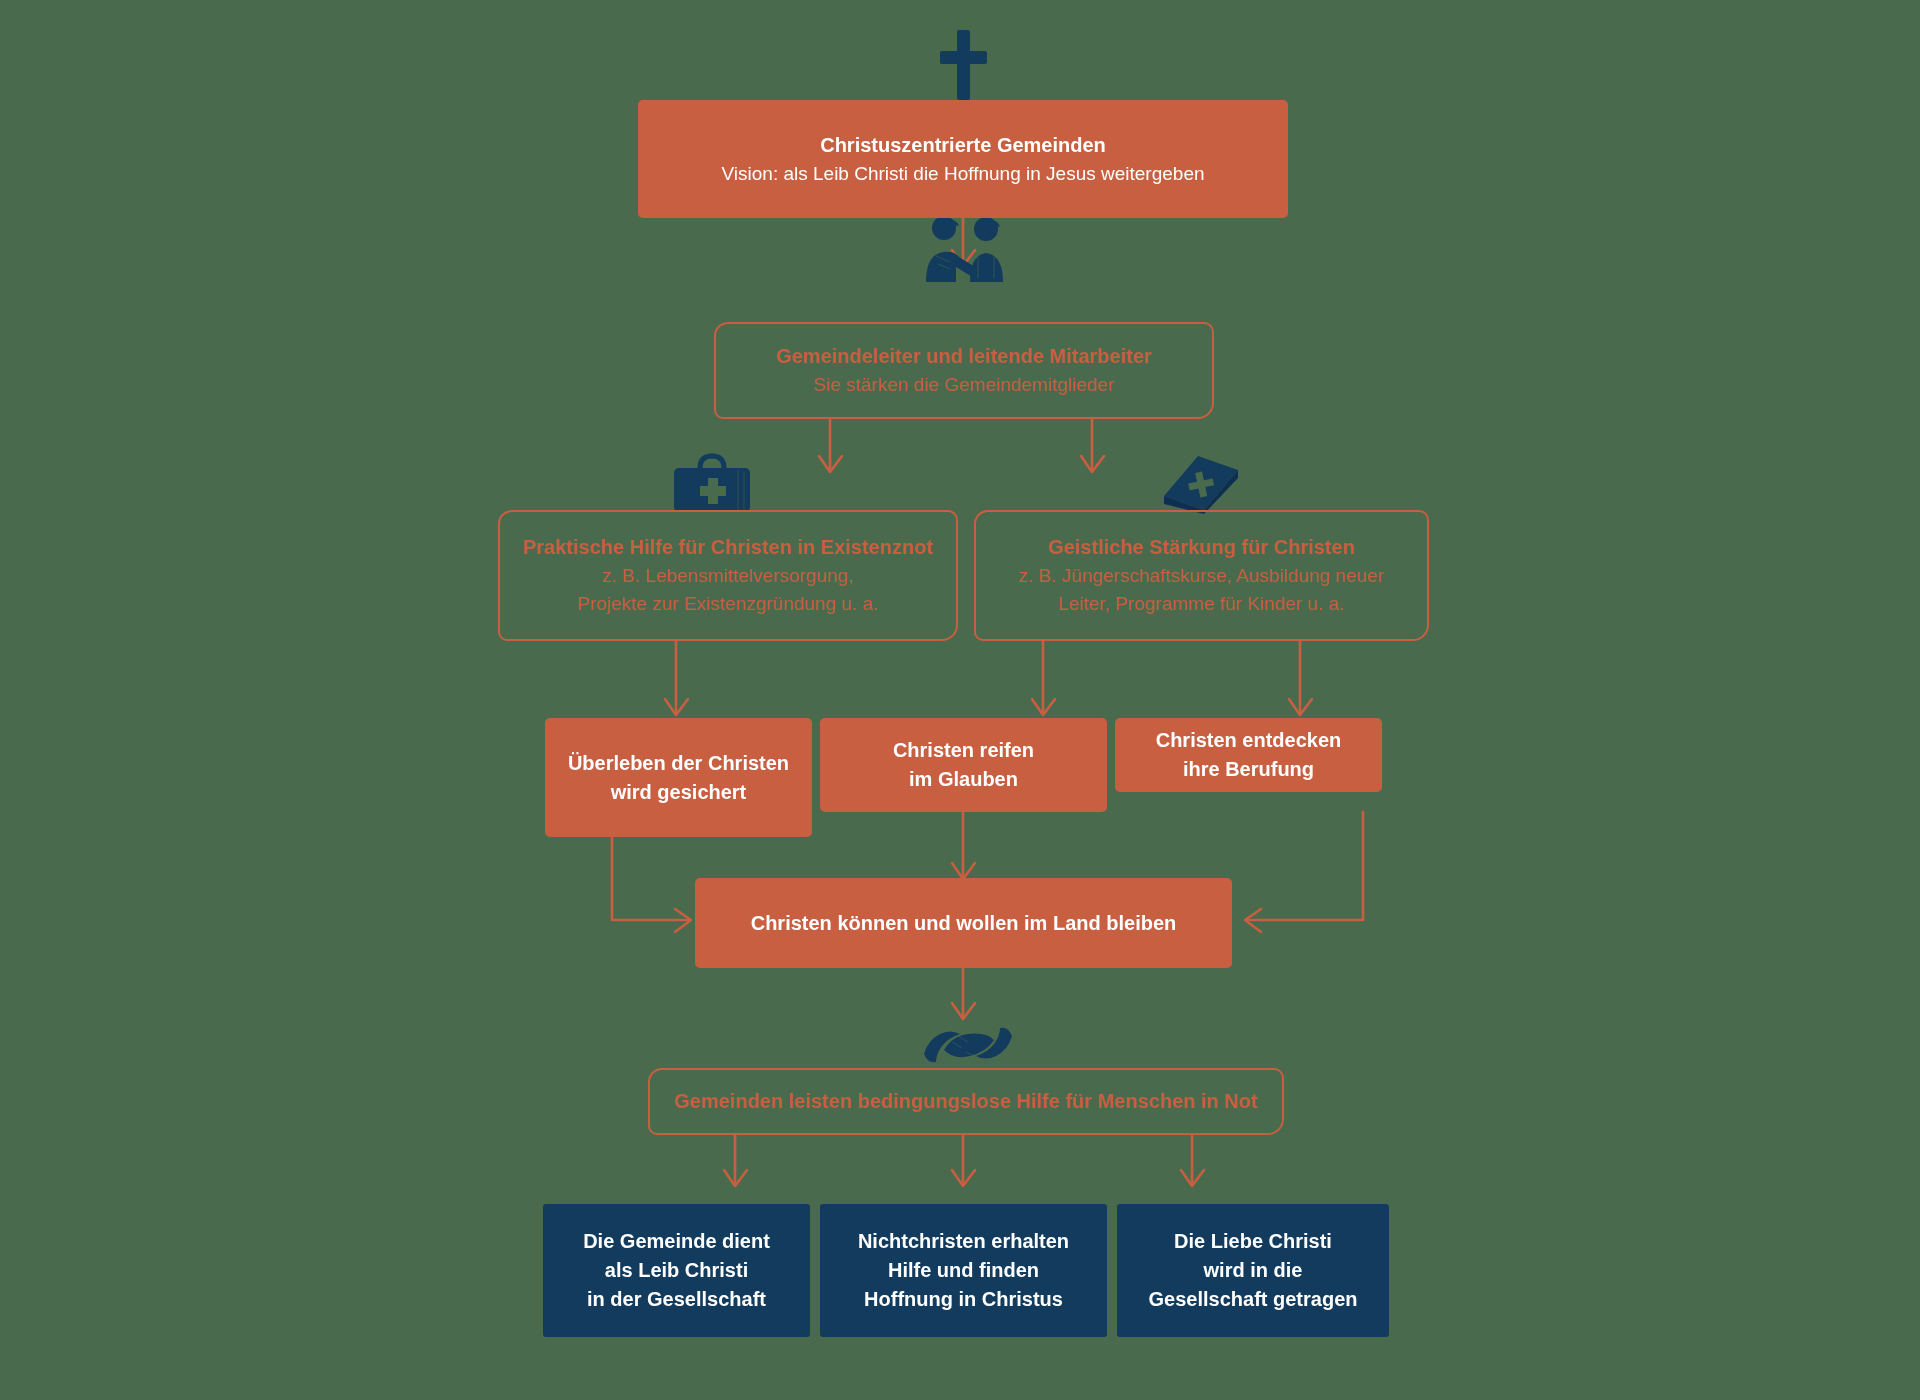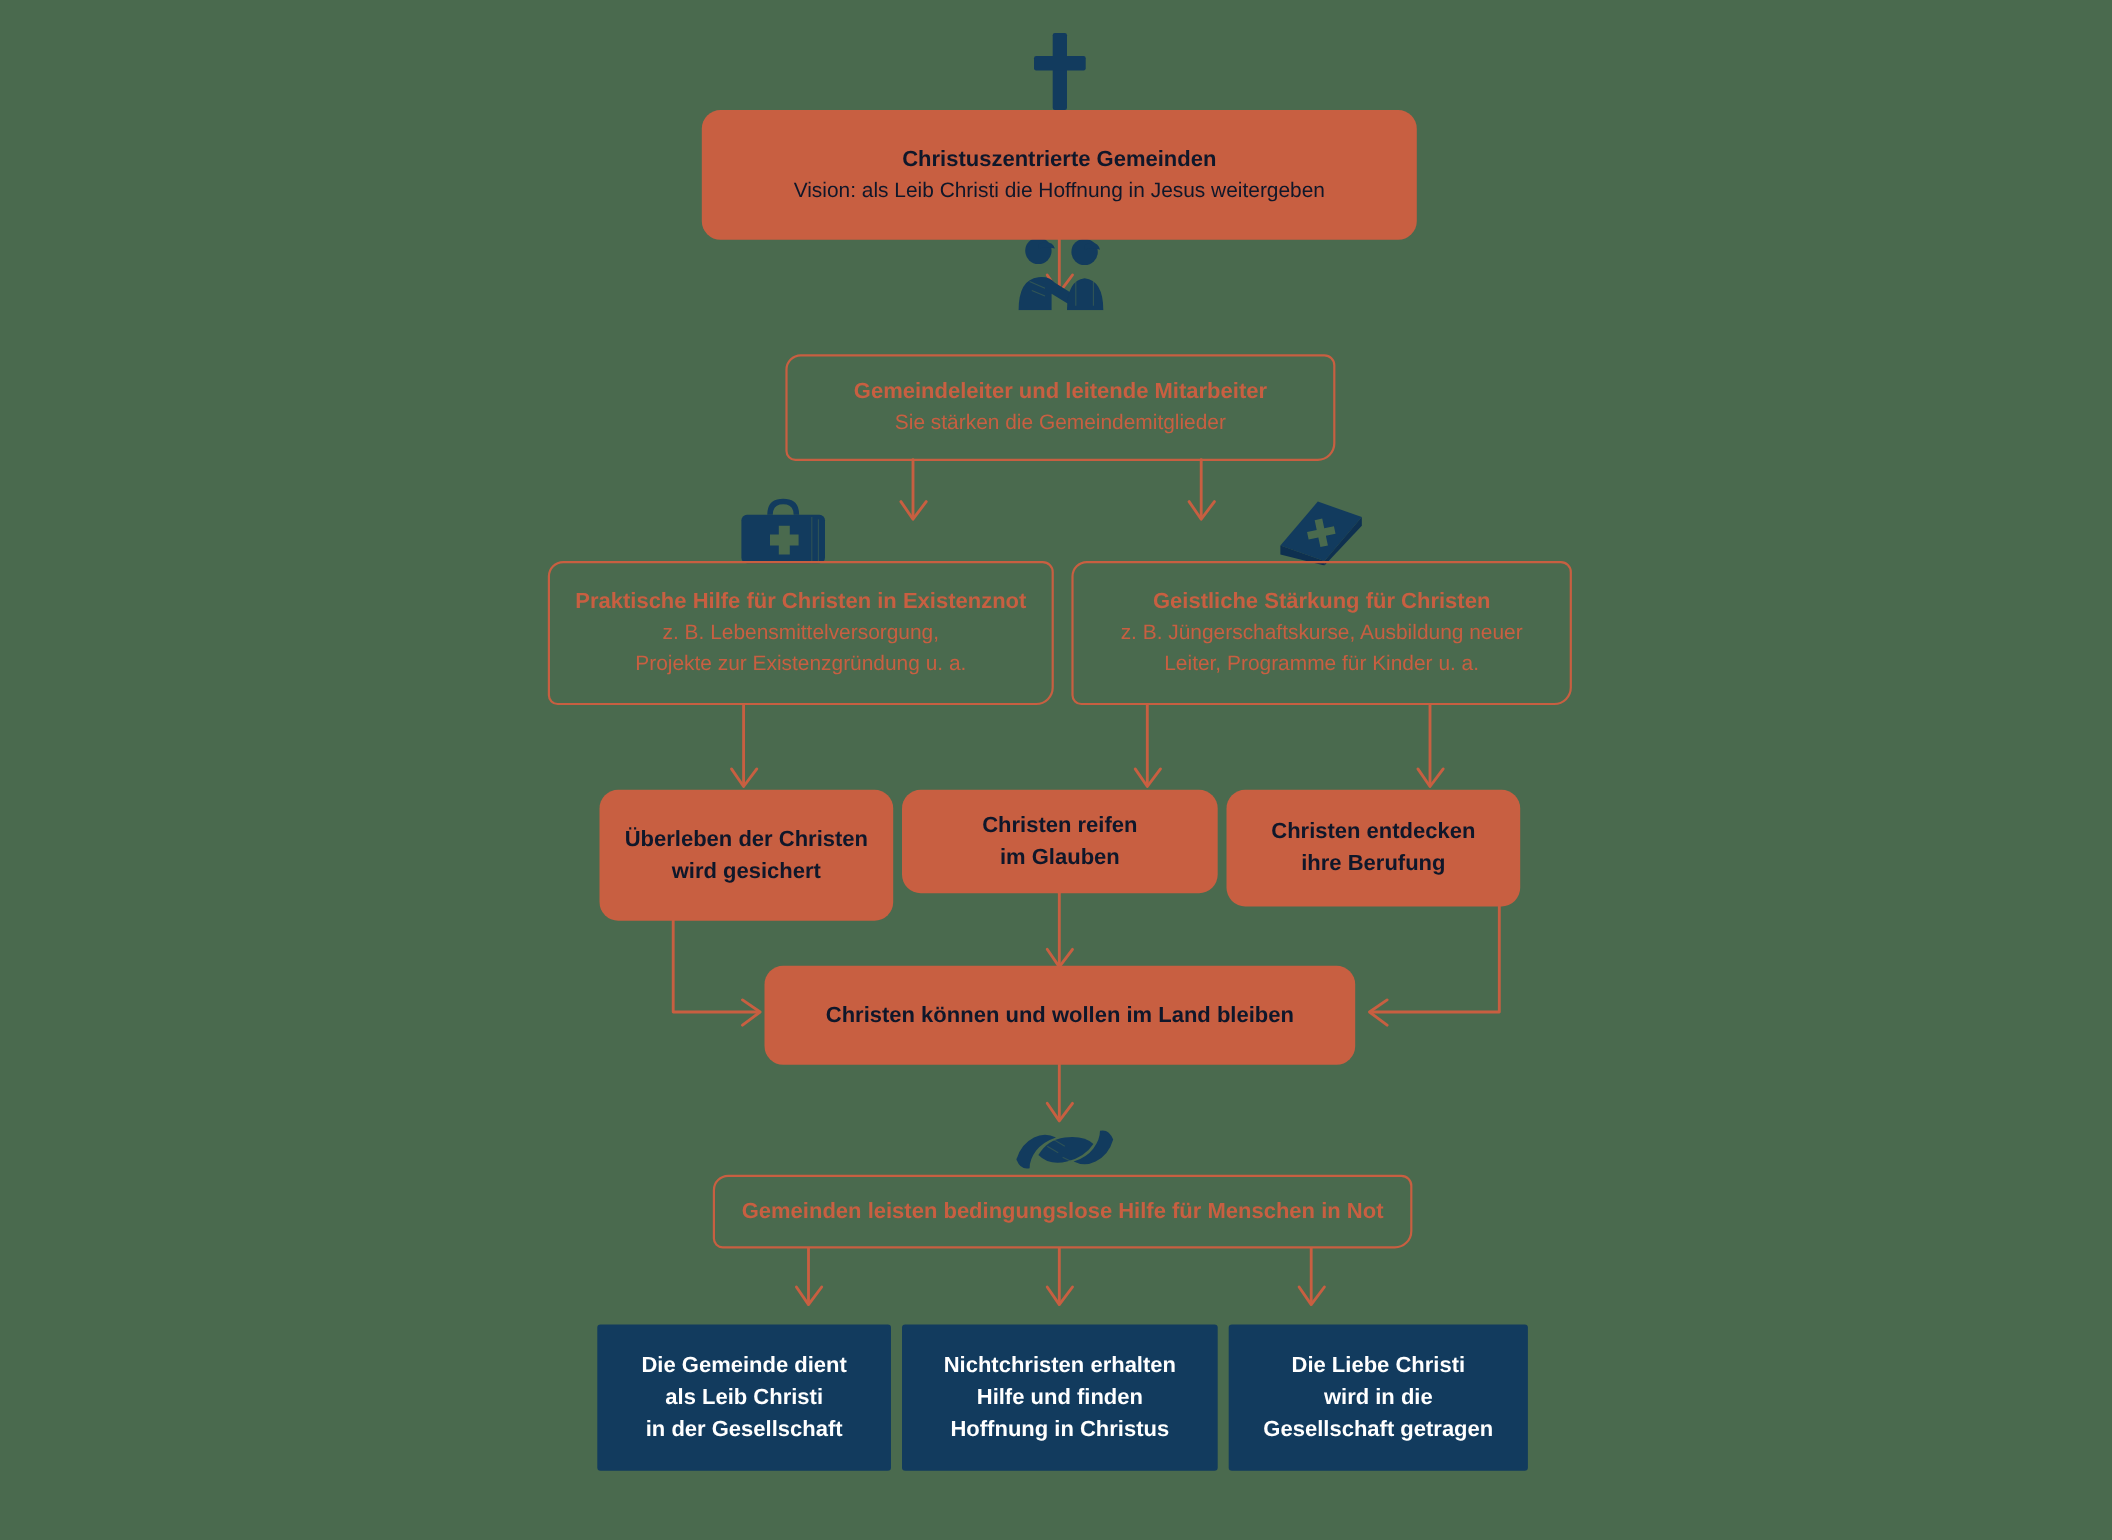--- a/index.html
+++ b/index.html
@@ -34,22 +34,22 @@
     justify-content: center;
     text-align: center;
     line-height: 1.45;
   }
   .node .ttl {
     font-weight: bold;
   }
   
   .box-orange {
     background: #c85f41;
-    color: #0f172a;
-    border-radius: 17px;
+    color: #ffffff;
+    border-radius: 5px;
   }
   
   .box-navy {
     background: #123b5e;
     color: #ffffff;
     border-radius: 3px;
     margin-top: 12px;
   }
   
   .box-outline {
@@ -204,21 +204,21 @@
   <div class="node box-orange" style="left:545px; top:718px; width:267px; height:119px;">
     <div class="ttl sz-20">Überleben der Christen</div>
     <div class="ttl sz-20">wird gesichert</div>
   </div>
 
   <div class="node box-orange" style="left:820px; top:718px; width:287px; height:94px;">
     <div class="ttl sz-20">Christen reifen</div>
     <div class="ttl sz-20">im Glauben</div>
   </div>
 
-  <div class="node box-orange" style="left:1115px; top:718px; width:267px; height:106px;">
+  <div class="node box-orange" style="left:1115px; top:718px; width:267px; height:74px;">
     <div class="ttl sz-20">Christen entdecken</div>
     <div class="ttl sz-20">ihre Berufung</div>
   </div>
 
   <div class="node box-outline" style="left:648px; top:1068px; width:636px; height:67px; padding:0 16px;">
     <div class="ttl sz-20">Gemeinden leisten bedingungslose Hilfe für Menschen in Not</div>
   </div>
 
   <div class="node box-orange" style="left:695px; top:878px; width:537px; height:90px;">
     <div class="ttl sz-20">Christen können und wollen im Land bleiben</div>

